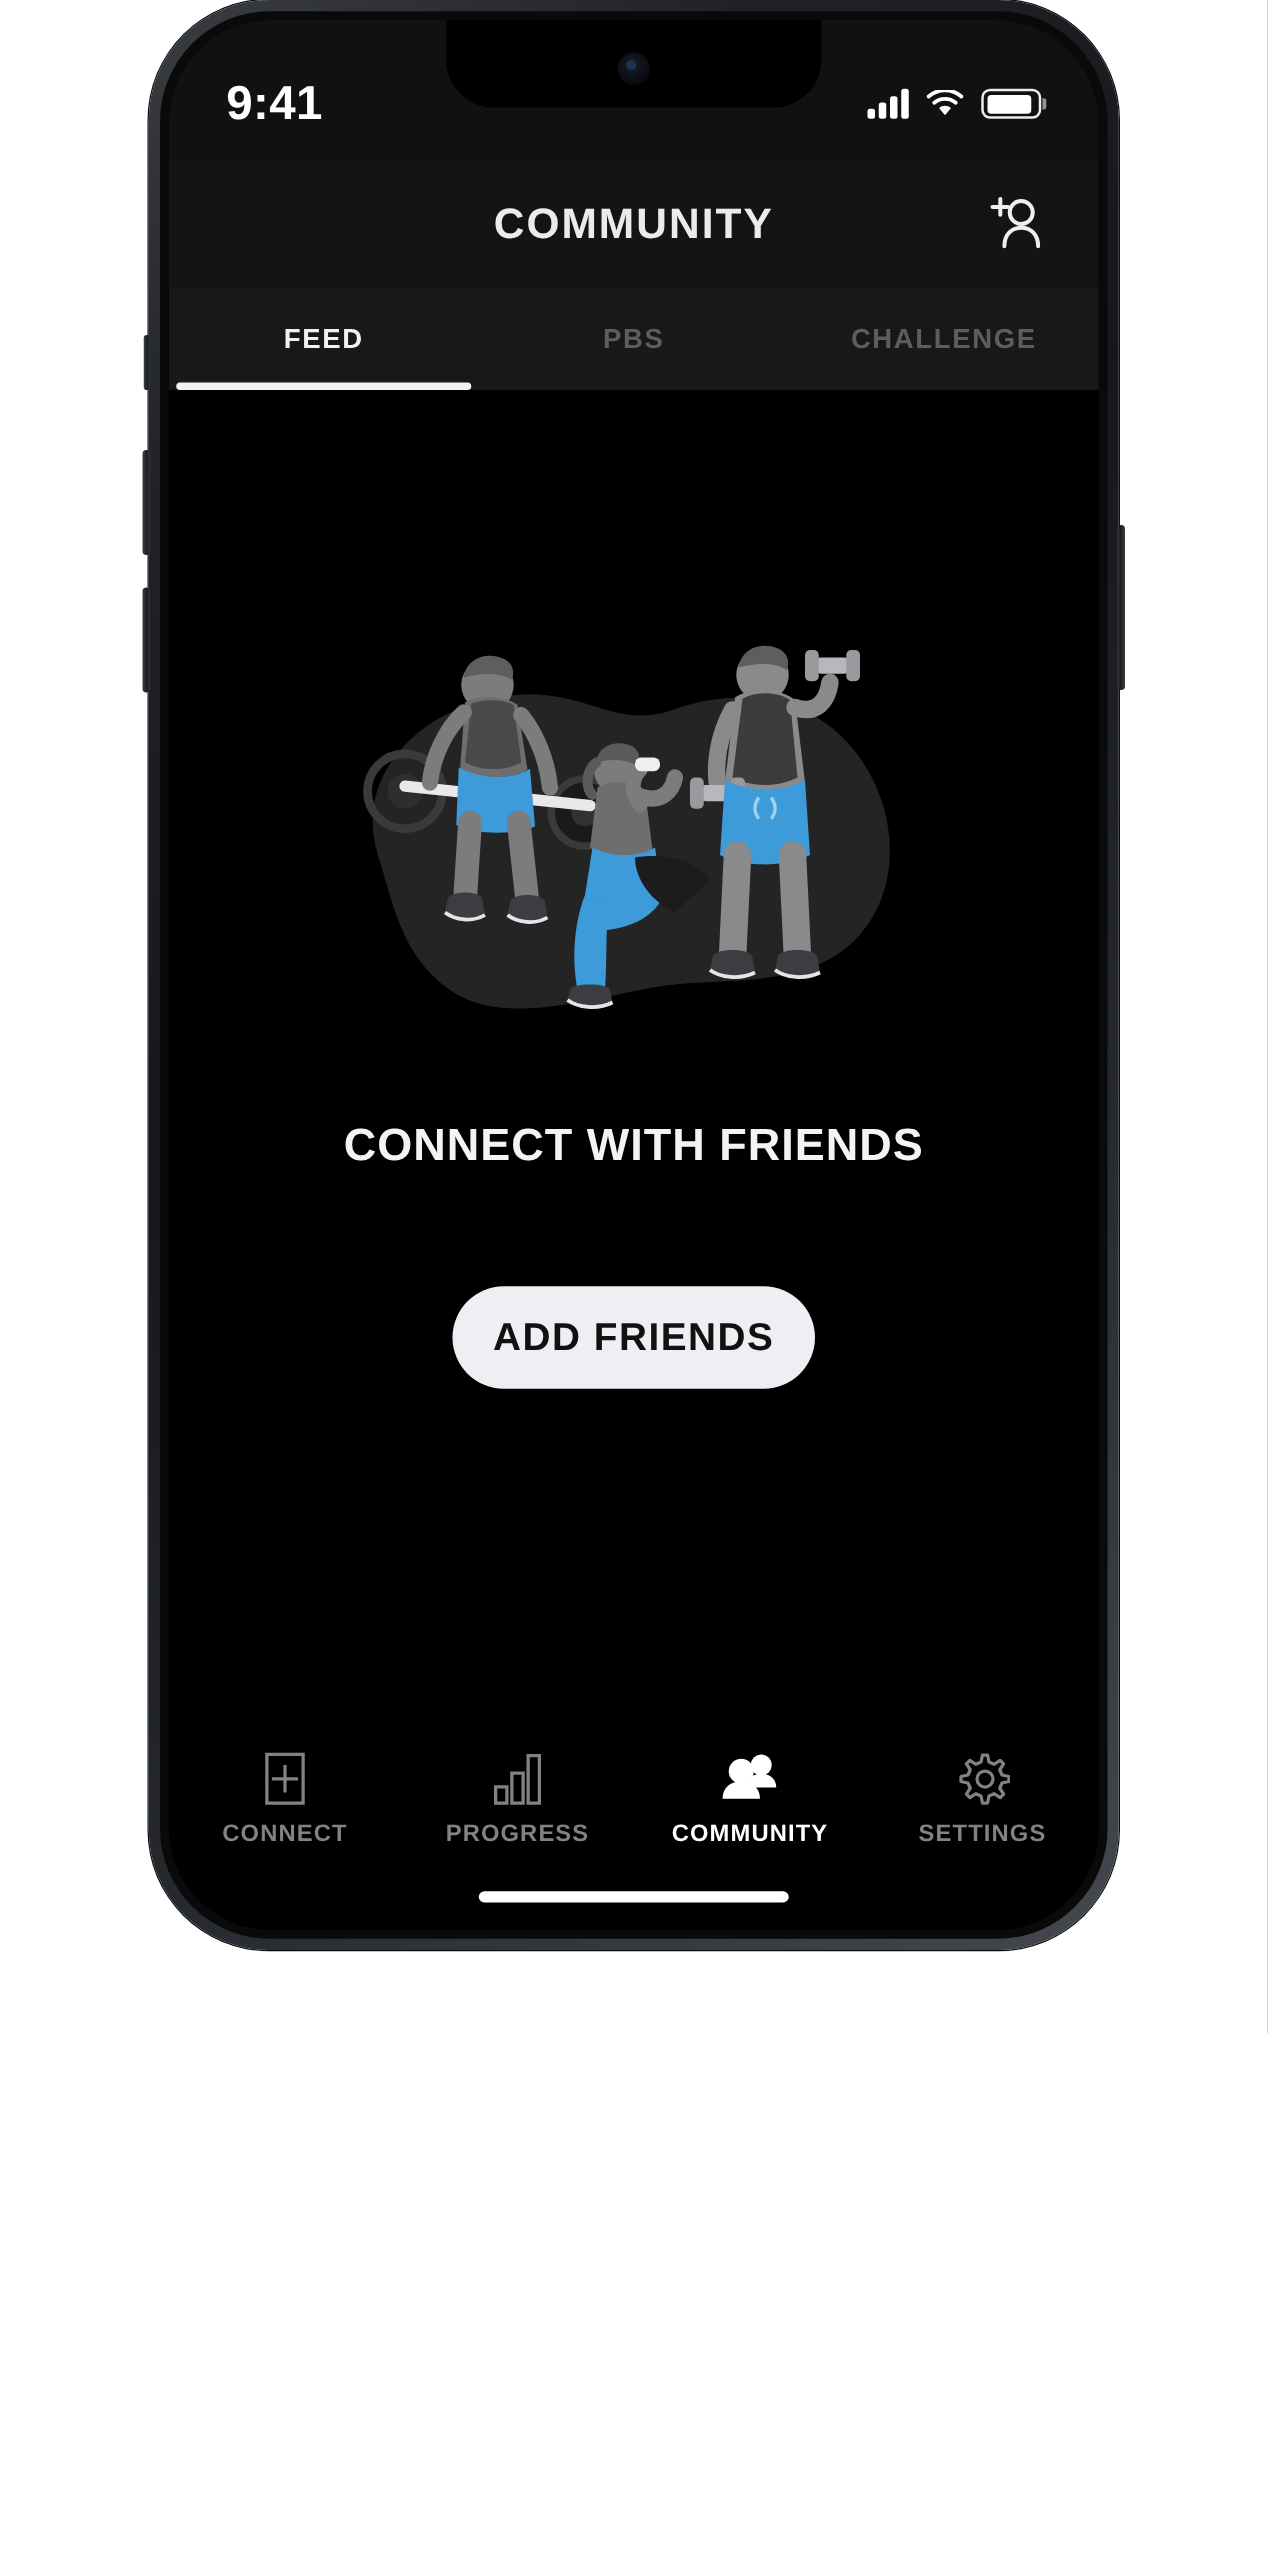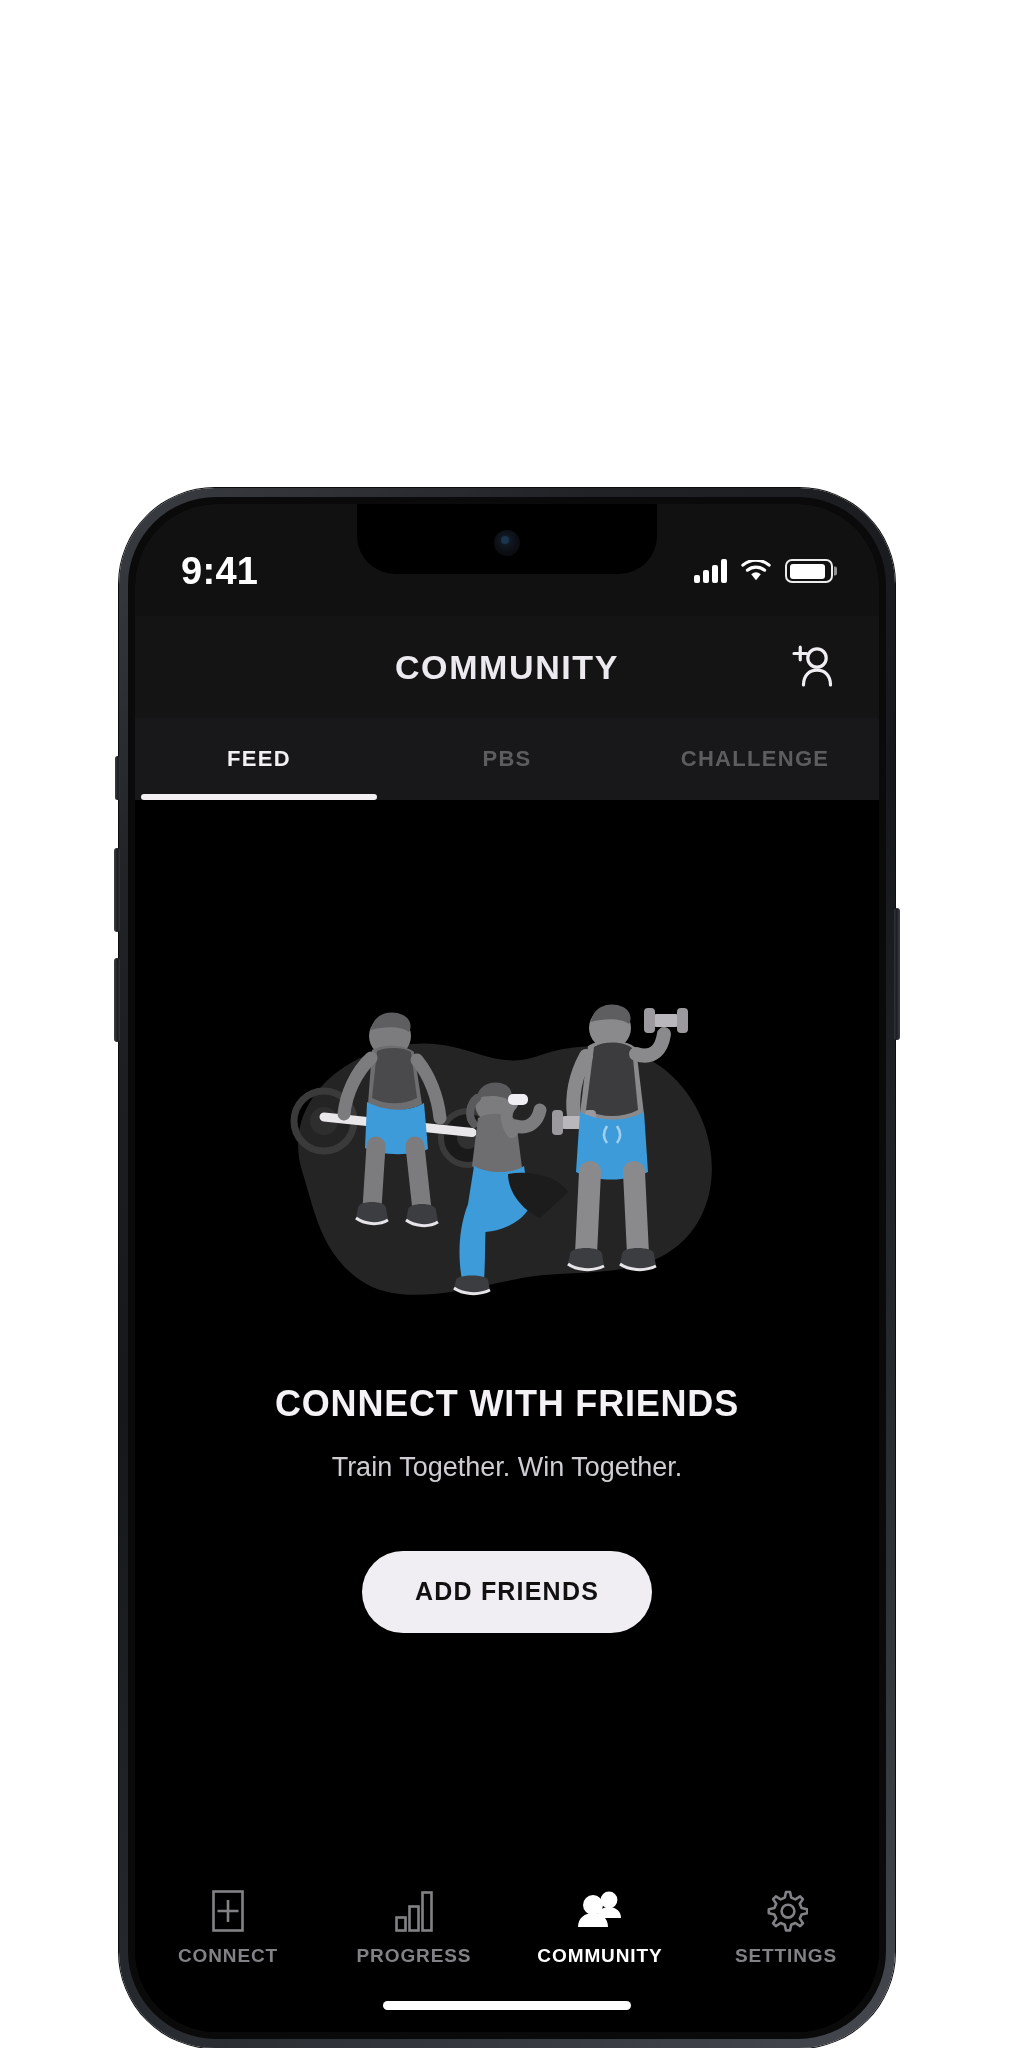--- a/index.html
+++ b/index.html
@@ -7,21 +7,21 @@
   html, body {
     width: 1014px; height: 2048px;
     background: #ffffff;
     font-family: "Liberation Sans", sans-serif;
     overflow: hidden;
   }
   .stage {
     position: relative;
     width: 1014px; height: 2048px;
     background: #ffffff;
-    display: flex; align-items: flex-end; justify-content: center;
+    display: flex; align-items: flex-start; justify-content: center;
   }
 
   
   .phone-outer {
     position: relative;
     width: 776px; height: 1560px;
     border-radius: 96px;
     background: linear-gradient(140deg,#3a3d42 0%, #202226 18%, #15171a 42%, #26292e 70%, #45484e 100%);
     padding: 9px;
     box-shadow: 0 0 0 1px #0c0d0f;
@@ -164,21 +164,21 @@
   }
   .empty-sub {
     margin-top: 26px;
     color: #cfcdd2; font-size: 27px; font-weight: 400;
     line-height: 1.25; text-align: center;
   }
   .cta {
     margin-top: 66px;
     width: 290px; height: 82px; border: none;
     border-radius: 41px; background: #f1eef3;
-    color: #111; font-size: 25px; font-weight: 700;
+    color: #111; font-size: 31px; font-weight: 700;
     letter-spacing: 1.2px; cursor: pointer;
     font-family: "Liberation Sans", sans-serif;
   }
 
   
   .bottom-nav {
     position: absolute; left: 0; right: 0; bottom: 0;
     height: 160px; background: #000;
     display: flex; align-items: flex-start;
     padding-top: 16px;
@@ -363,21 +363,20 @@
               <path d="M296 278 C304 284 320 286 332 280" stroke="#e6e4e8" stroke-width="3" fill="none"></path>
               <path d="M350 268 C350 260 382 260 382 268 L384 280
                        C370 286 352 284 348 278 Z" fill="#3b3d40"></path>
               <path d="M348 278 C356 284 372 286 384 280" stroke="#e6e4e8" stroke-width="3" fill="none"></path>
             </svg>
           </div>
 
           <div class="empty-title">CONNECT WITH FRIENDS</div>
 
           <div class="empty-sub">
-            <div>Train Together. Win Together.</div>
           </div>
 
           <button class="cta">ADD FRIENDS</button>
         </div>
 
         <div class="bottom-nav">
 
 
           <div class="nav-item">
             <span class="nav-icon">

